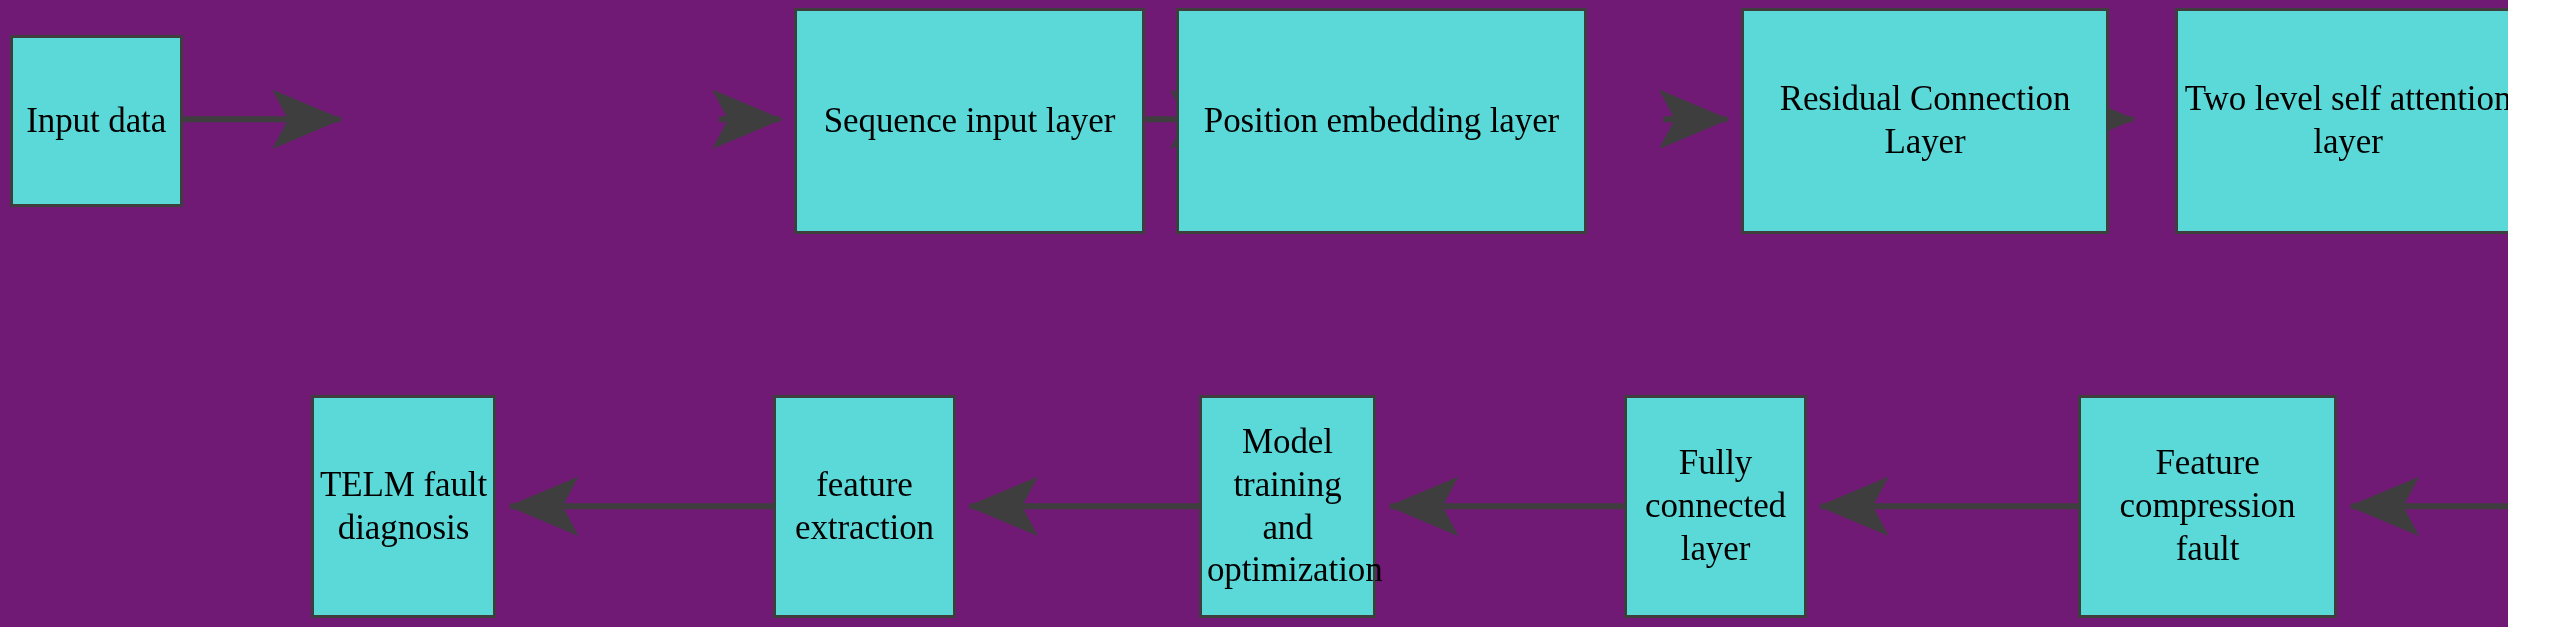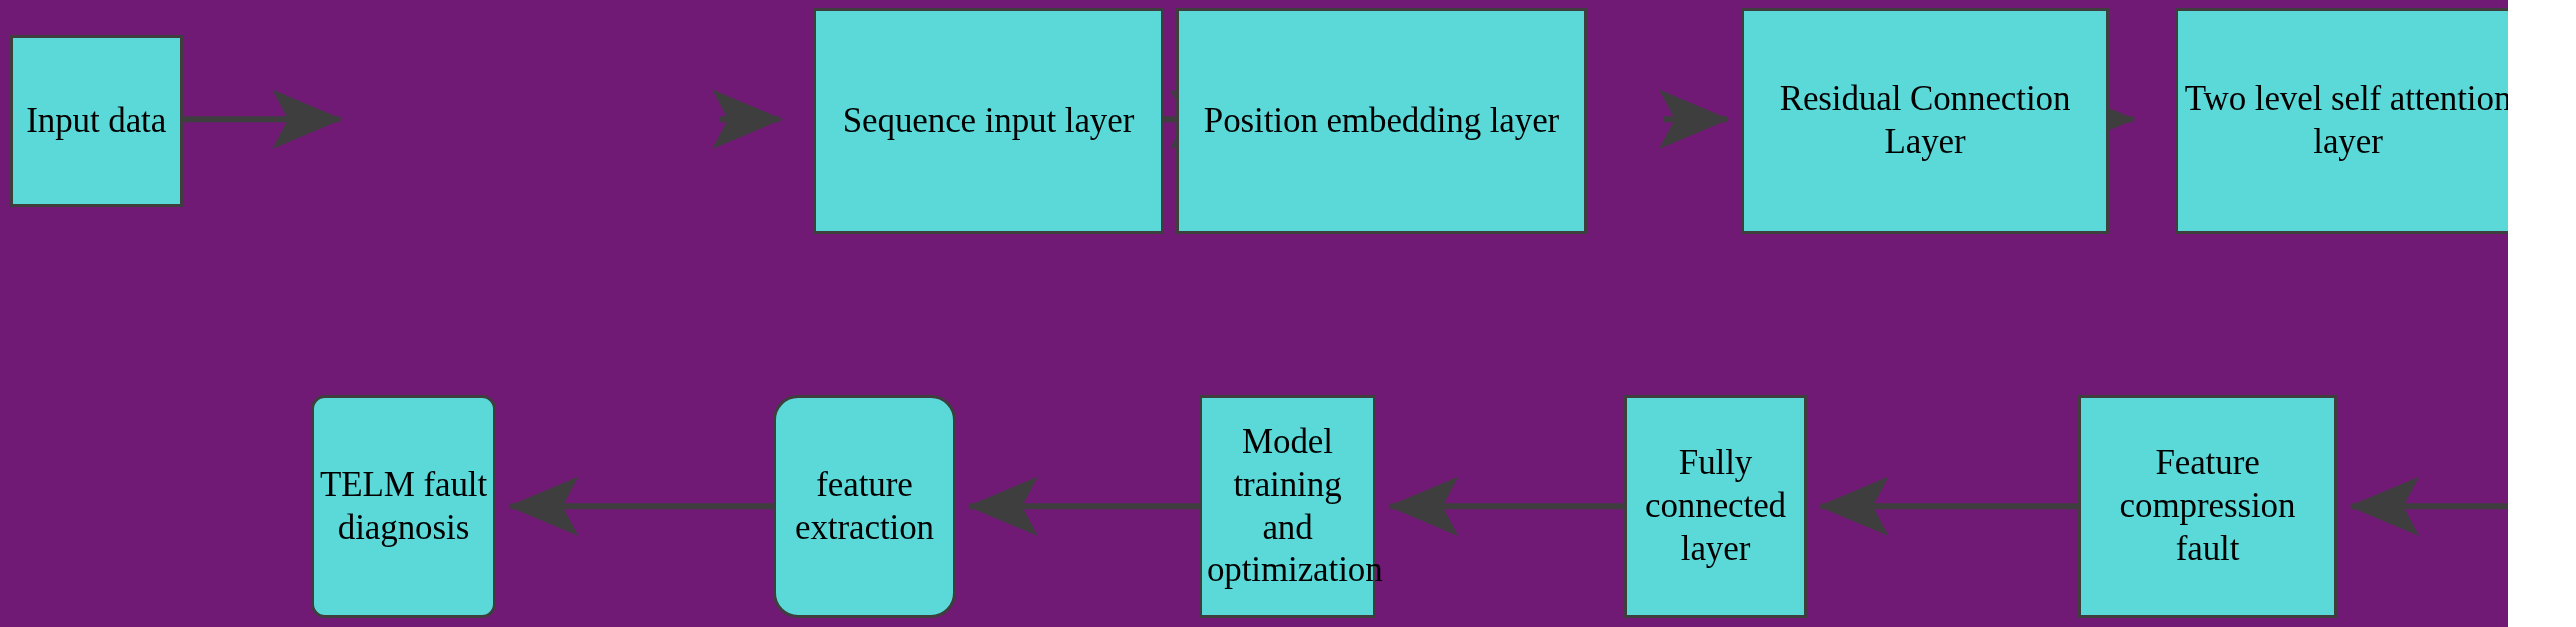--- a/index.html
+++ b/index.html
@@ -66,21 +66,21 @@
         <line x1="1272" y1="833" x2="840" y2="833" marker-end="url(#arrL)"></line>
       </g>
     </svg>
   </div>
 
   <div class="node" style="left:9.7px; top:35px; width:173px; height:172px;">
     <span class="label">Input data</span>
   </div>
 
 
-  <div class="node" style="left:794px; top:8px; width:351px; height:226px;margin-left:19px;">
+  <div class="node" style="left:794px; top:8px; width:351px; height:226px;">
     <span class="label">Sequence input layer</span>
   </div>
 
   <div class="node" style="left:1176px; top:8px; width:411px; height:226px;">
     <span class="label">Position embedding layer</span>
   </div>
 
   <div class="node" style="left:1741px; top:8px; width:368px; height:226px;text-align:center;">
     <span class="label">Residual Connection Layer</span>
   </div>
@@ -94,22 +94,22 @@
   </div>
 
   <div class="node" style="left:1624px; top:395px; width:183px; height:223px;justify-content:center;">
     <span class="label">Fully connected layer</span>
   </div>
 
   <div class="node" style="left:1199px; top:395px; width:177px; height:223px;">
     <span class="label">Model training and optimization</span>
   </div>
 
-  <div class="node" style="left:773px; top:395px; width:183px; height:223px;border-radius:25px;">
+  <div class="node" style="left:773px; top:395px; width:183px; height:223px;">
     <span class="label">feature extraction</span>
   </div>
 
-  <div class="node" style="left:311px; top:395px; width:185px; height:223px;border-radius:14px;">
+  <div class="node" style="left:311px; top:395px; width:185px; height:223px;">
     <span class="label">TELM fault diagnosis</span>
   </div>
 
 </div>
 
 
 </body></html>

